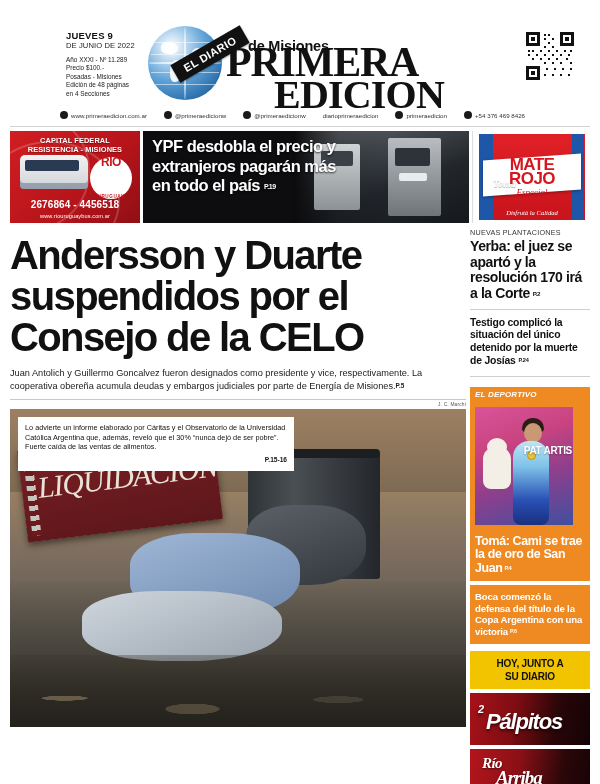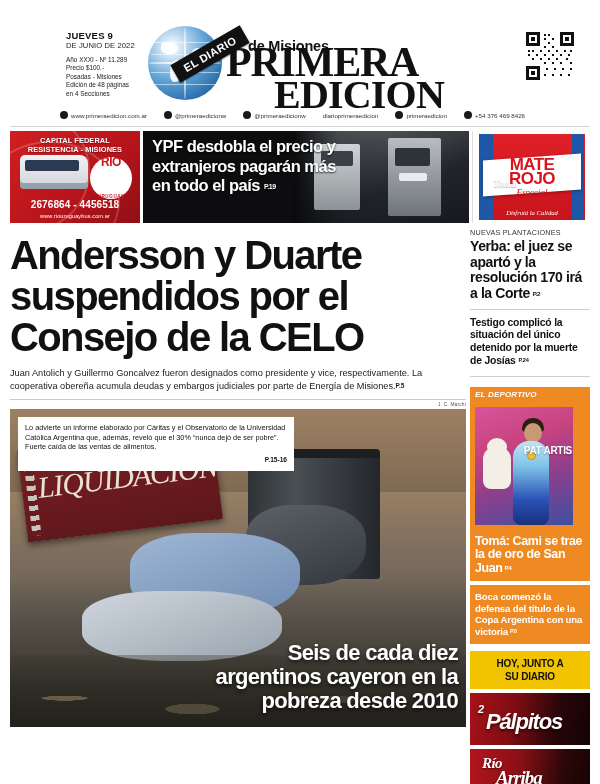--- a/index.html
+++ b/index.html
@@ -389,21 +389,20 @@
       </div>
       <div class="bag bag1"></div>
       <div class="bag bag2"></div>
       <div class="rubble"></div>
 
       <div class="infobox">
         <p>Lo advierte un informe elaborado por Cáritas y el Observatorio de la Universidad Católica Argentina que, además, reveló que el 30% “nunca dejó de ser pobre”. Fuerte caída de las ventas de alimentos.</p>
         <div class="pgline">P.15-16</div>
       </div>
 
-      <div class="overlay-head">Seis de cada diez argentinos cayeron en la pobreza desde 2010</div>
     </div>
   </div>
 
   <div class="side">
 
     <div>
       <div class="side-kicker">NUEVAS PLANTACIONES</div>
       <div class="side-h">
         <span>Yerba: el juez se apartó y la resolución 170 irá a la Corte</span><span class="pg">P.2</span>
       </div>

